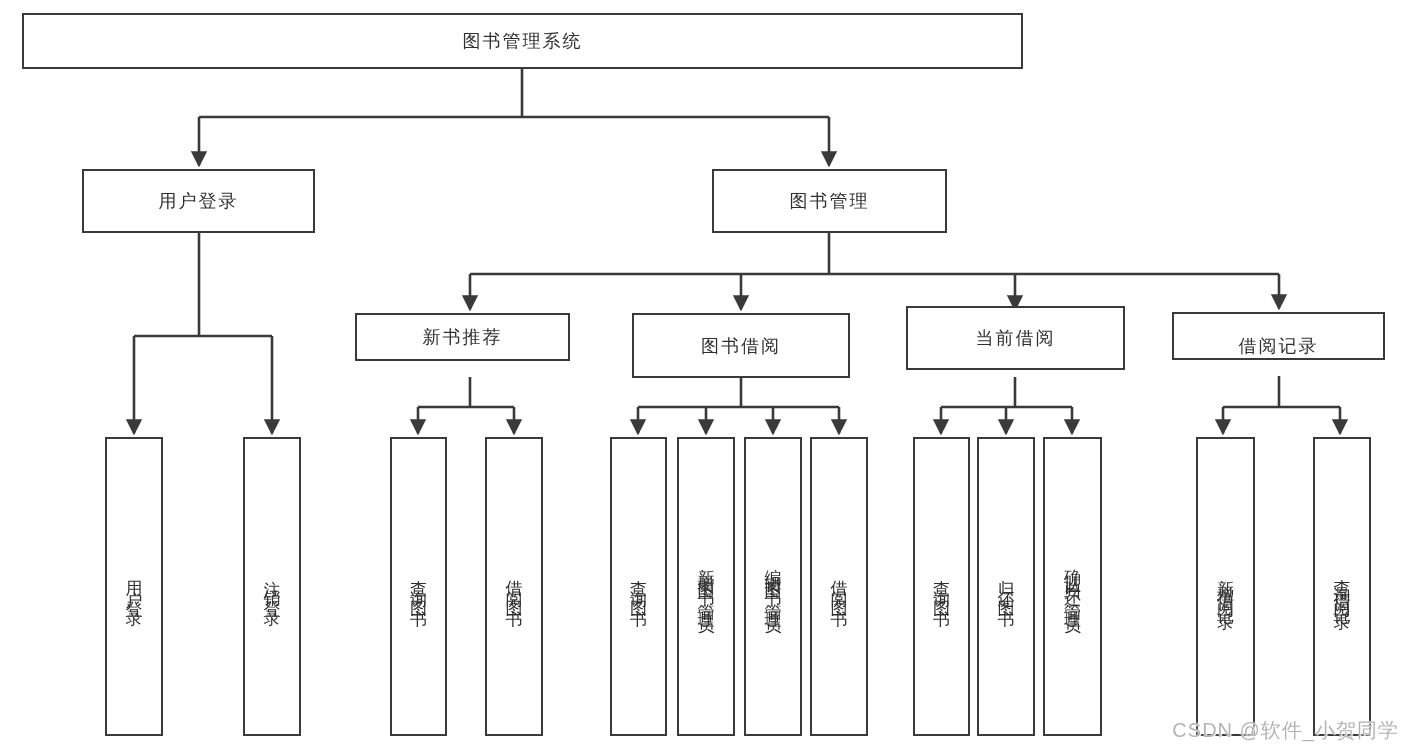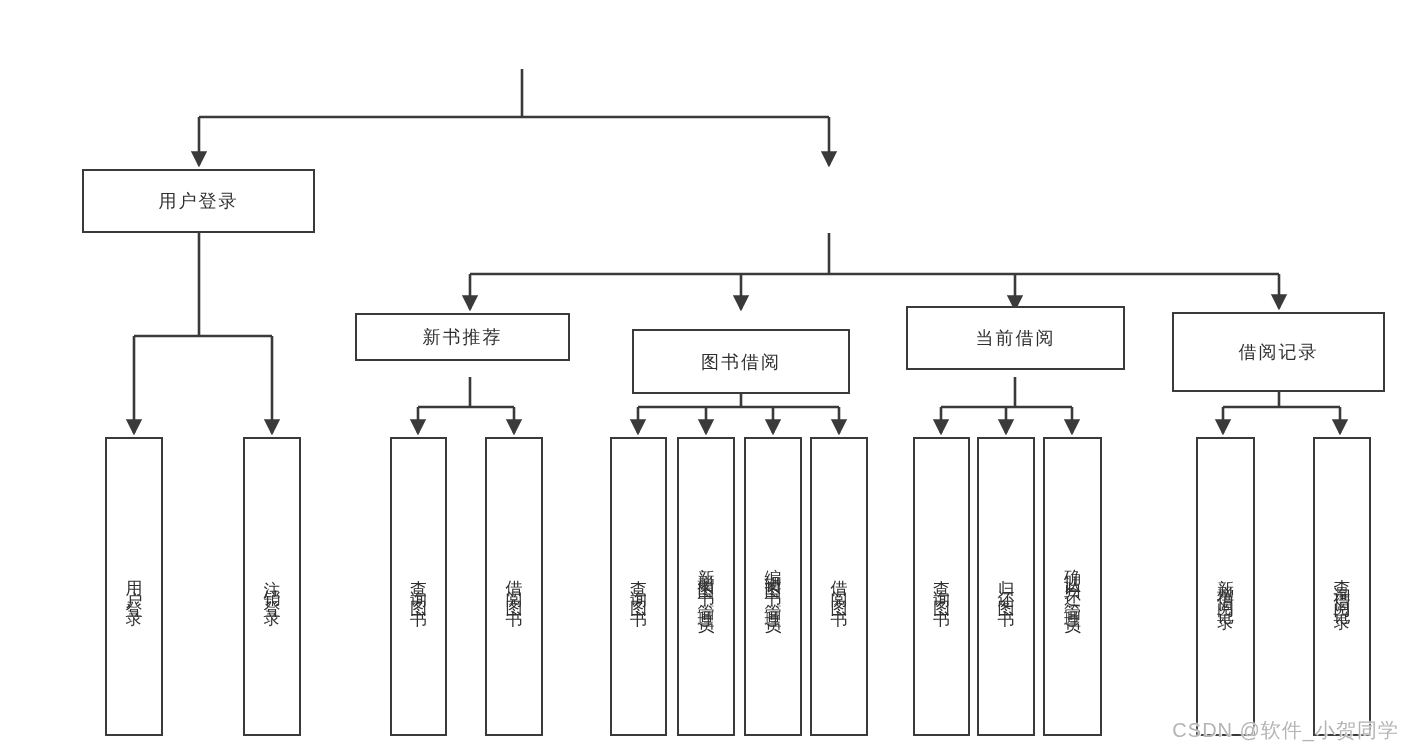--- a/index.html
+++ b/index.html
@@ -36,23 +36,23 @@
     letter-spacing: 10px;
     line-height: 1;
   }
   .leaf.long span { letter-spacing: 7px; }
 
   
   #n-root  { left: 22px;   top: 13px;  width: 1001px; height: 56px; }
   #n-login { left: 82px;   top: 169px; width: 233px;  height: 64px; }
   #n-mgmt  { left: 712px;  top: 169px; width: 235px;  height: 64px; }
   #n-s0 { left: 355px;  top: 313px; width: 215px; height: 48px; justify-content: center; }
-  #n-s1 { left: 632px;  top: 313px; width: 218px; height: 65px; margin-top: 16px; }
+  #n-s1 { left: 632px;  top: 313px; width: 218px; height: 65px; }
   #n-s2 { left: 906px;  top: 306px; width: 219px; height: 64px; }
-  #n-s3 { left: 1172px; top: 312px; width: 213px; height: 80px; }
+  #n-s3 { left: 1172px; top: 312px; width: 213px; height: 48px; align-items: flex-end; }
 
   
   .leaf { top: 437px; height: 299px; }
   #l-a0 { left: 105px;  width: 58px; }
   #l-a1 { left: 243px;  width: 58px; }
   #l-b0 { left: 390px;  width: 57px; }
   #l-b1 { left: 485px;  width: 58px; }
   #l-c0 { left: 610px;  width: 57px; }
   #l-c1 { left: 677px;  width: 58px; }
   #l-c2 { left: 744px;  width: 58px; }
@@ -123,24 +123,30 @@
       <path d="M1006,407 V433" marker-end="url(#arw)"></path>
       <path d="M1072,407 V433" marker-end="url(#arw)"></path>
 
       <path d="M1279,376 V407"></path>
       <path d="M1223,407 H1340"></path>
       <path d="M1223,407 V433" marker-end="url(#arw)"></path>
       <path d="M1340,407 V433" marker-end="url(#arw)"></path>
     </g>
   </svg>
 
+  <div class="node hnode" id="n-root">
+    <span>图书管理系统</span>
+  </div>
 
   <div class="node hnode" id="n-login">
     <span>用户登录</span>
   </div>
+  <div class="node hnode" id="n-mgmt">
+    <span>图书管理</span>
+  </div>
 
   <div class="node hnode" id="n-s0">
     <span>新书推荐</span>
   </div>
   <div class="node hnode" id="n-s1">
     <span>图书借阅</span>
   </div>
   <div class="node hnode" id="n-s2">
     <span>当前借阅</span>
   </div>

